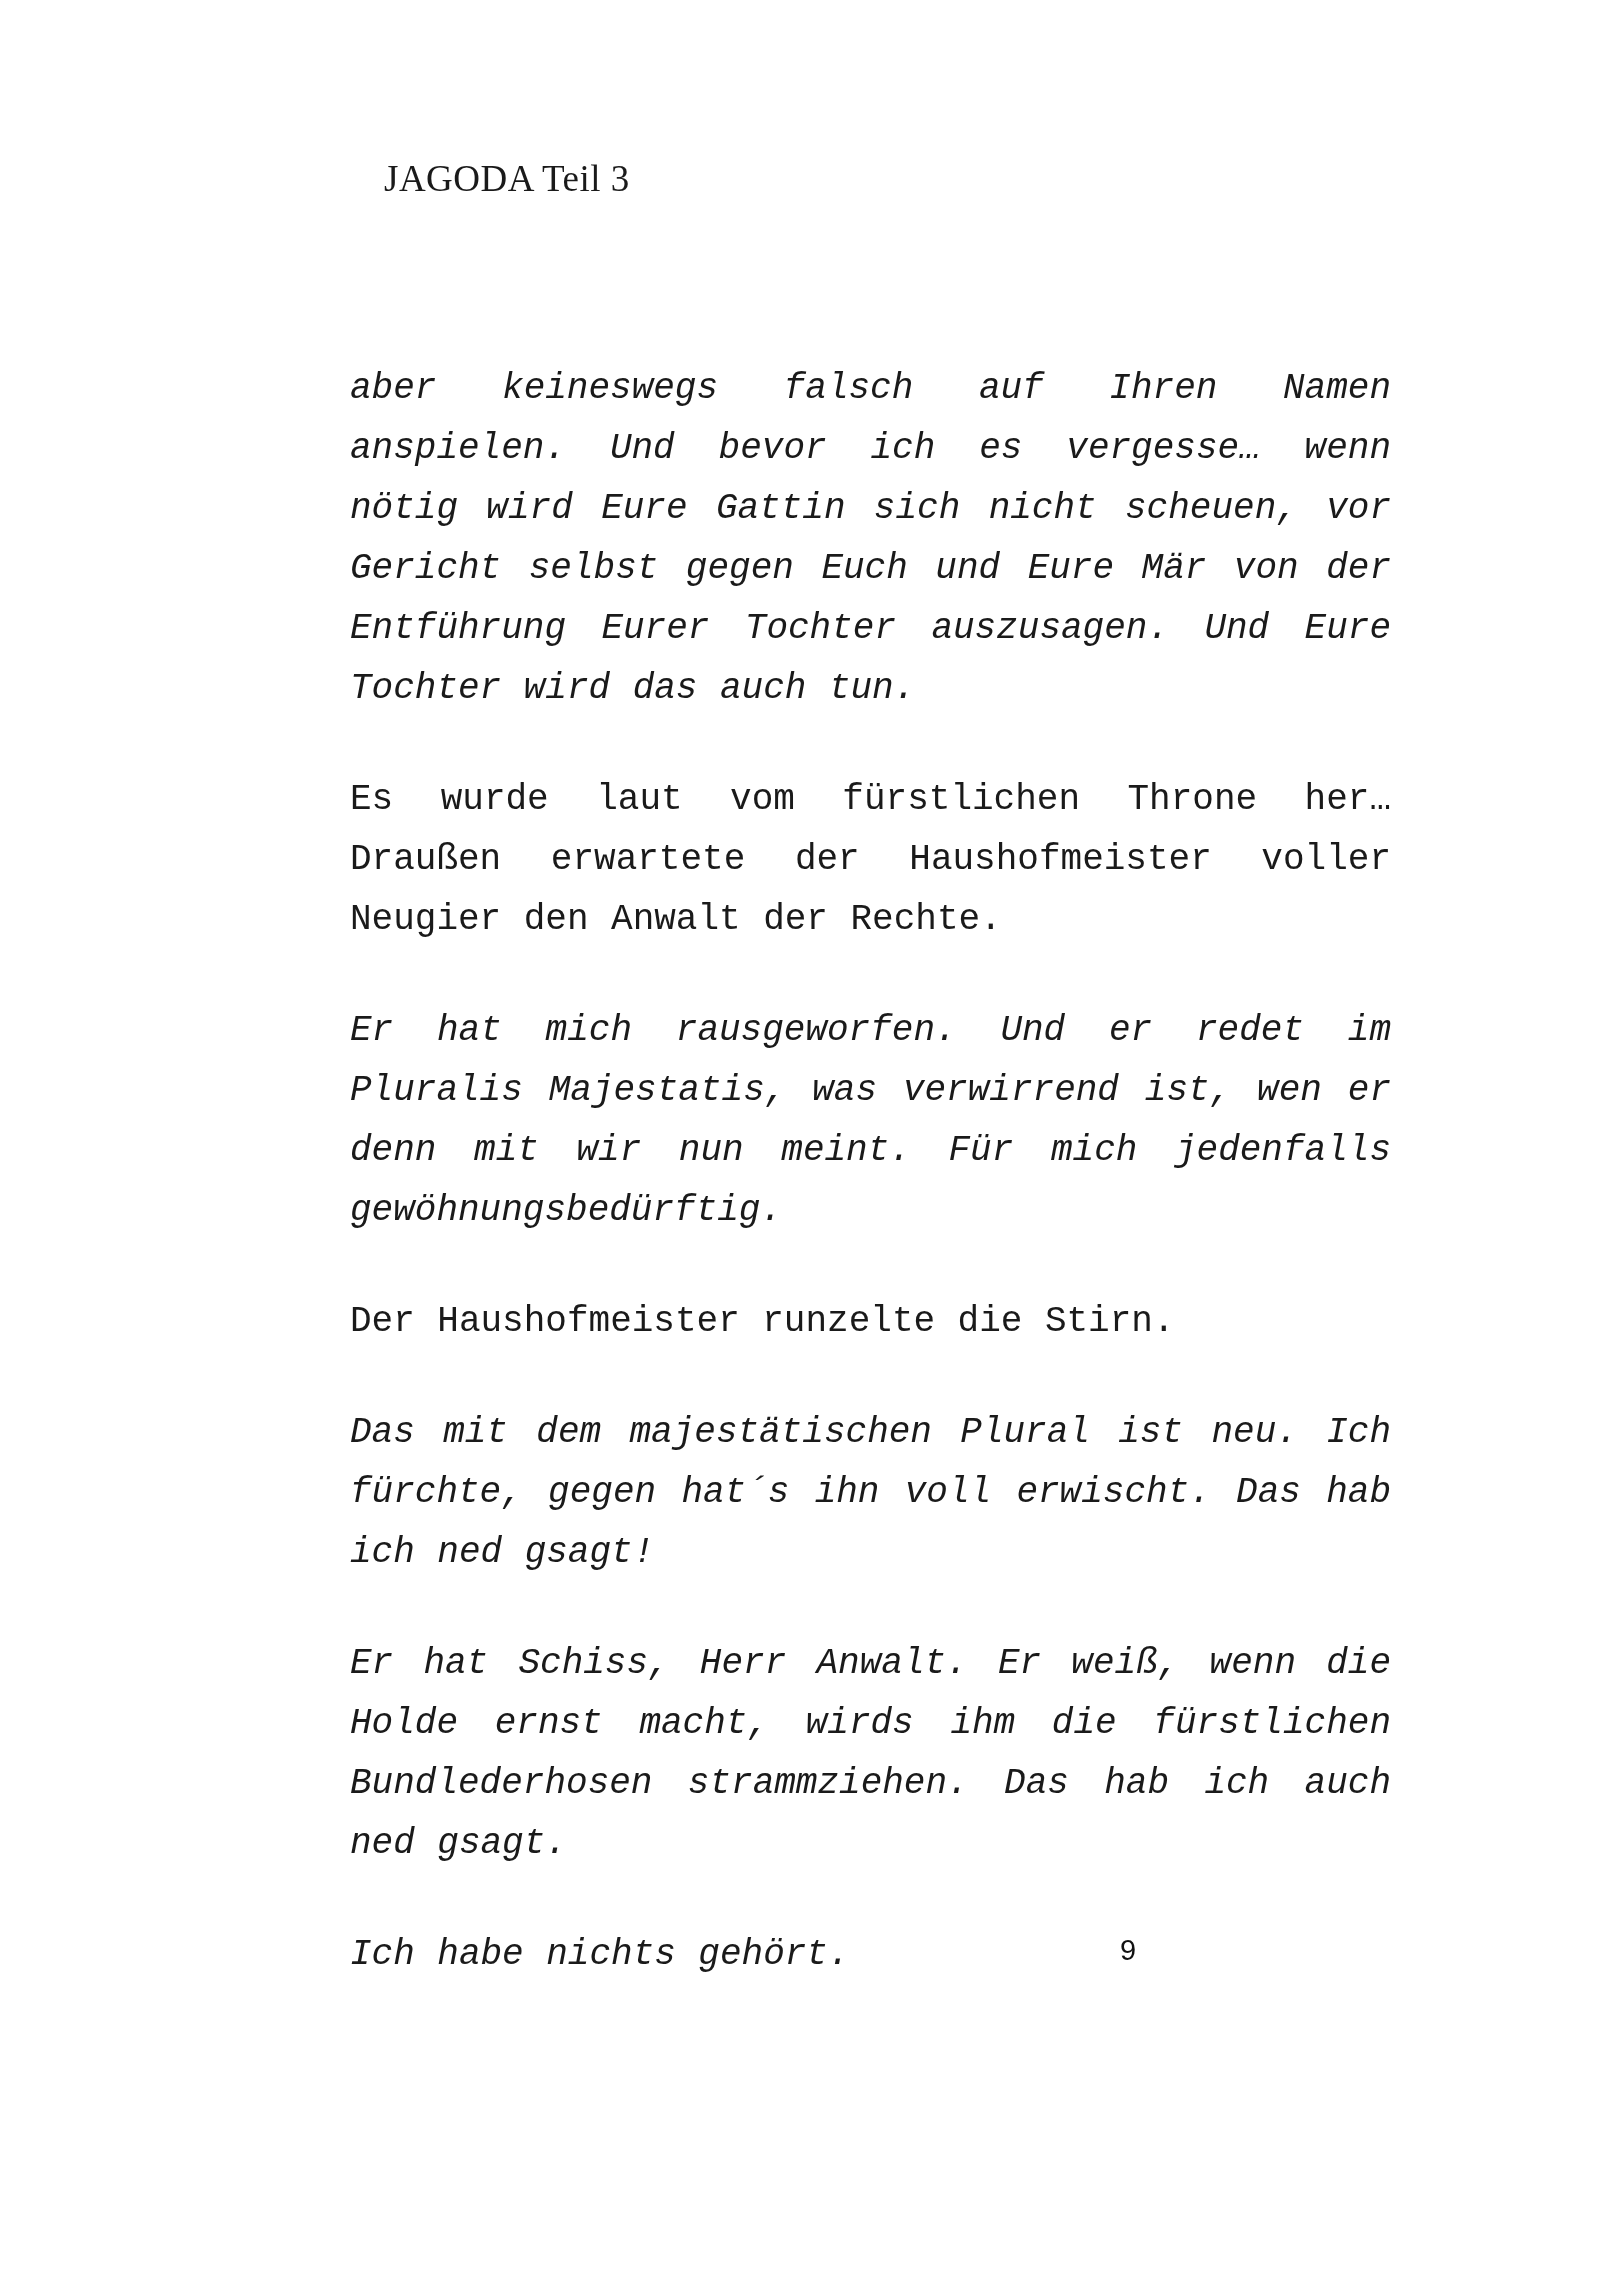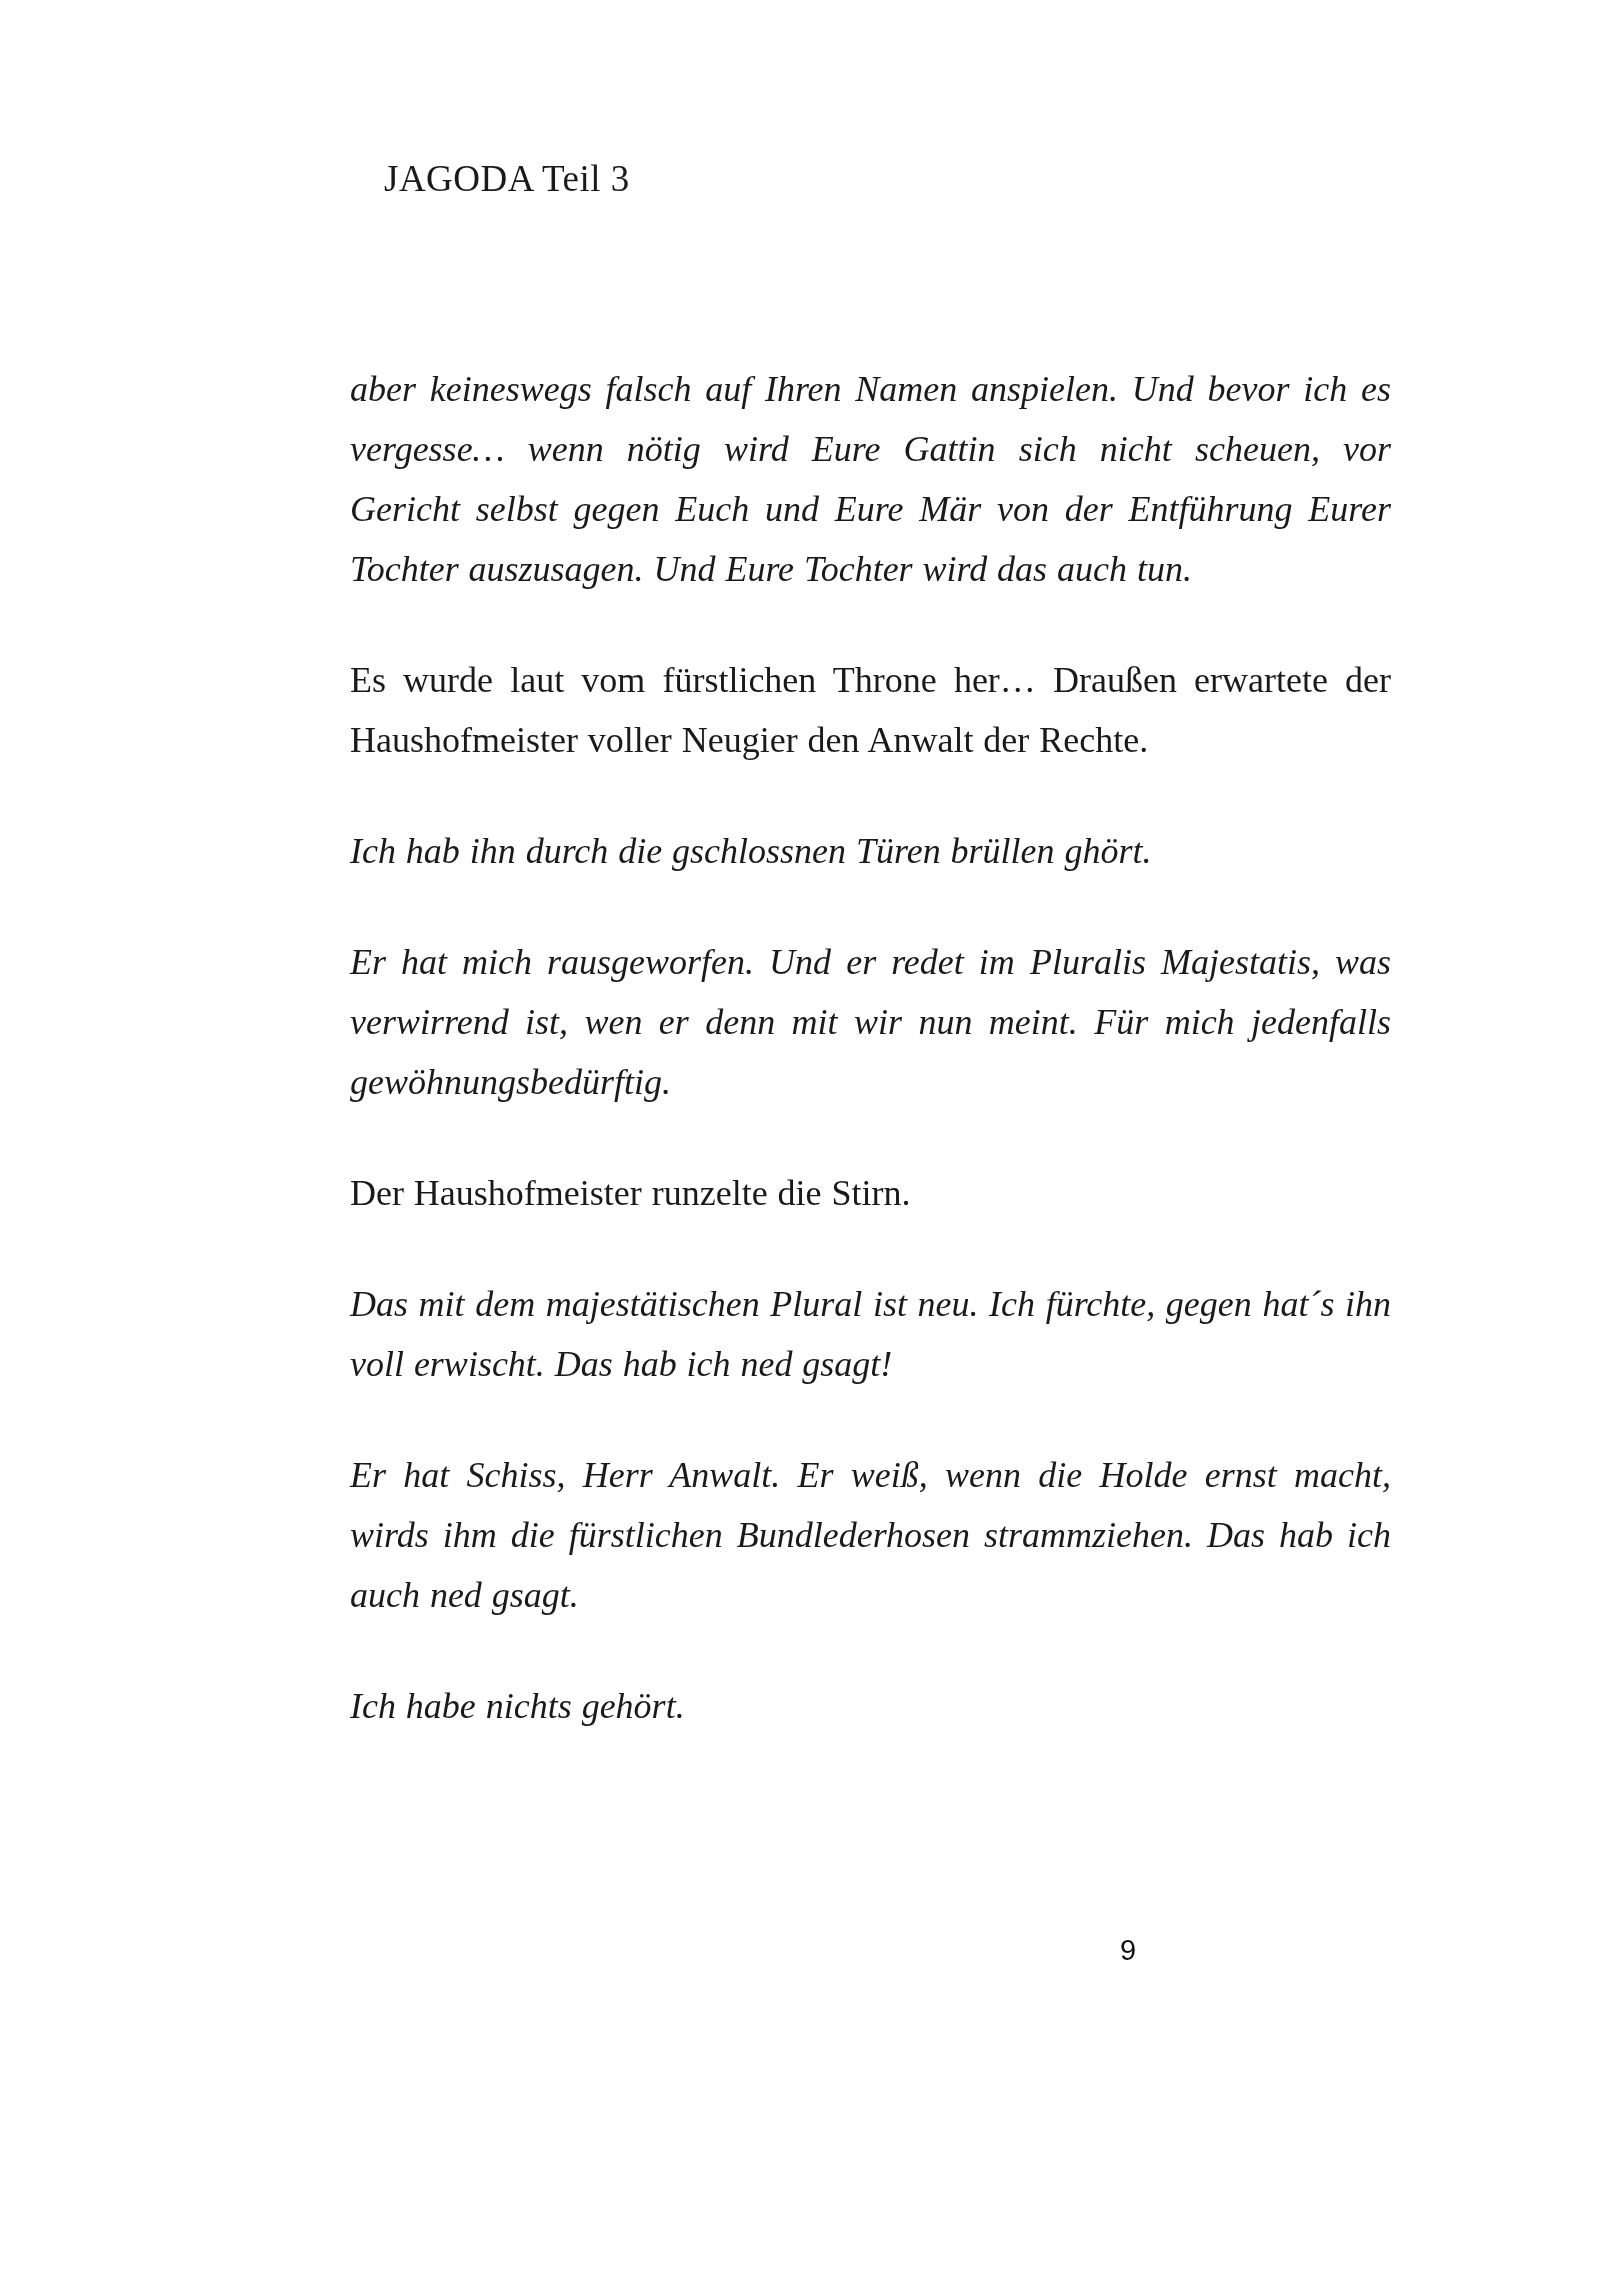--- a/index.html
+++ b/index.html
@@ -35,20 +35,21 @@
     top: 359px;
     width: 1041px;
   }
   .content p {
     margin: 0 0 51px 0;
     font-size: 36px;
     line-height: 60px;
     text-align: justify;
     text-align-last: left;
     word-spacing: 0.9px;
+    font-family: Liberation Mono, monospace;
   }
   .style-italic {
     font-style: italic;
   }
   .style-regular {
     font-style: normal;
   }
   .page-number {
     position: absolute;
     left: 1078px;
@@ -61,21 +62,20 @@
 </head>
 <body>
 
 <div class="page">
 
   <div class="page-header">JAGODA Teil 3</div>
 
   <div class="content">
     <p class="style-italic">aber keineswegs falsch auf Ihren Namen anspielen. Und bevor ich es vergesse… wenn nötig wird Eure Gattin sich nicht scheuen, vor Gericht selbst gegen Euch und Eure Mär von der Entführung Eurer Tochter auszusagen. Und Eure Tochter wird das auch tun.</p>
     <p class="style-regular">Es wurde laut vom fürstlichen Throne her… Draußen erwartete der Haushofmeister voller Neugier den Anwalt der Rechte.</p>
-    <p class="style-italic">Ich hab ihn durch die gschlossnen Türen brüllen ghört.</p>
     <p class="style-italic">Er hat mich rausgeworfen. Und er redet im Pluralis Majestatis, was verwirrend ist, wen er denn mit wir nun meint. Für mich jedenfalls gewöhnungsbedürftig.</p>
     <p class="style-regular">Der Haushofmeister runzelte die Stirn.</p>
     <p class="style-italic">Das mit dem majestätischen Plural ist neu. Ich fürchte, gegen hat´s ihn voll erwischt. Das hab ich ned gsagt!</p>
     <p class="style-italic">Er hat Schiss, Herr Anwalt. Er weiß, wenn die Holde ernst macht, wirds ihm die fürstlichen Bundlederhosen strammziehen. Das hab ich auch ned gsagt.</p>
     <p class="style-italic">Ich habe nichts gehört.</p>
   </div>
 
   <div class="page-number">9</div>
 
 </div>

